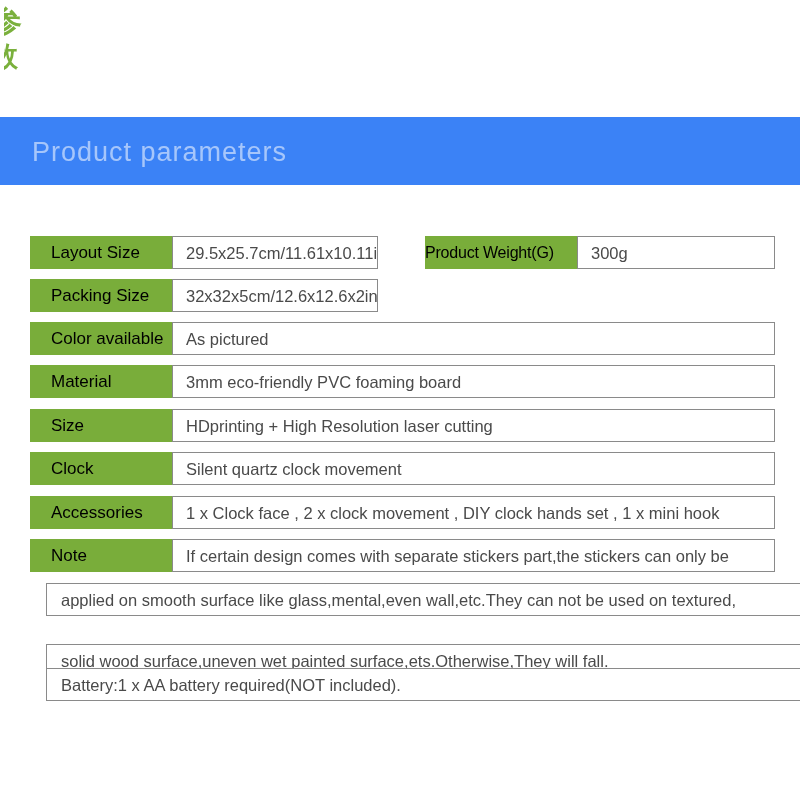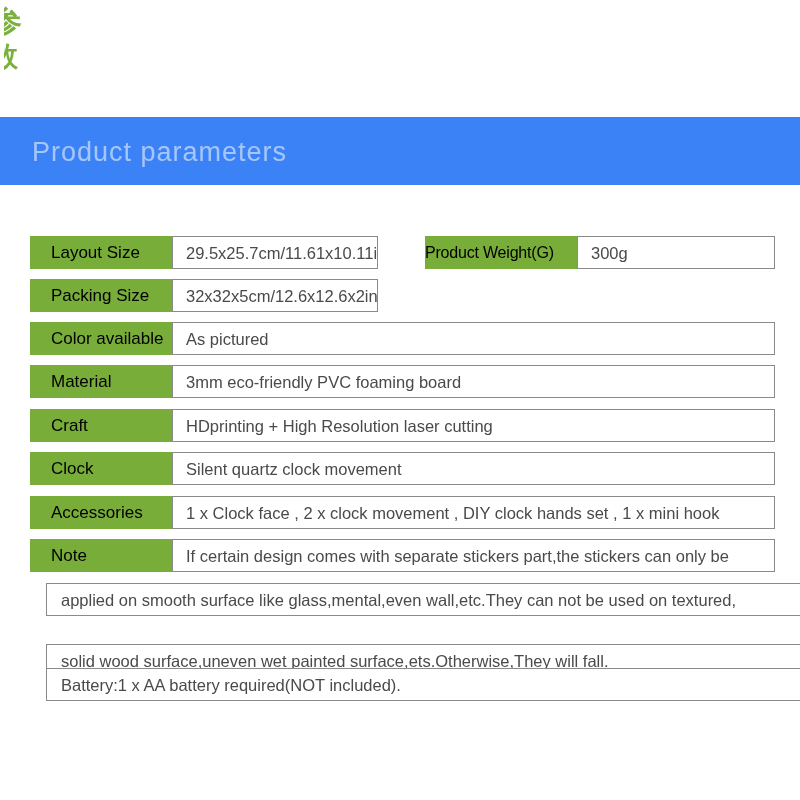--- a/index.html
+++ b/index.html
@@ -70,21 +70,21 @@
 
   <div class="lbl col-lbl r1">Packing Size</div>
   <div class="val col-val-narrow r1">32x32x5cm/12.6x12.6x2inch</div>
 
   <div class="lbl col-lbl r2">Color available</div>
   <div class="val col-val-wide r2">As pictured</div>
 
   <div class="lbl col-lbl r3">Material</div>
   <div class="val col-val-wide r3">3mm eco-friendly PVC foaming board</div>
 
-  <div class="lbl col-lbl r4">Craft</div>
+  <div class="lbl col-lbl r4">Size</div>
   <div class="val col-val-wide r4">HDprinting + High Resolution laser cutting</div>
 
   <div class="lbl col-lbl r5">Clock</div>
   <div class="val col-val-wide r5">Silent quartz clock movement</div>
 
   <div class="lbl col-lbl r6">Accessories</div>
   <div class="val col-val-wide r6">1 x Clock face , 2 x clock movement , DIY clock hands set , 1 x mini hook</div>
 
   <div class="lbl col-lbl r7">Note</div>
   <div class="val col-val-wide r7">If certain design comes with separate stickers part,the stickers can only be</div>

